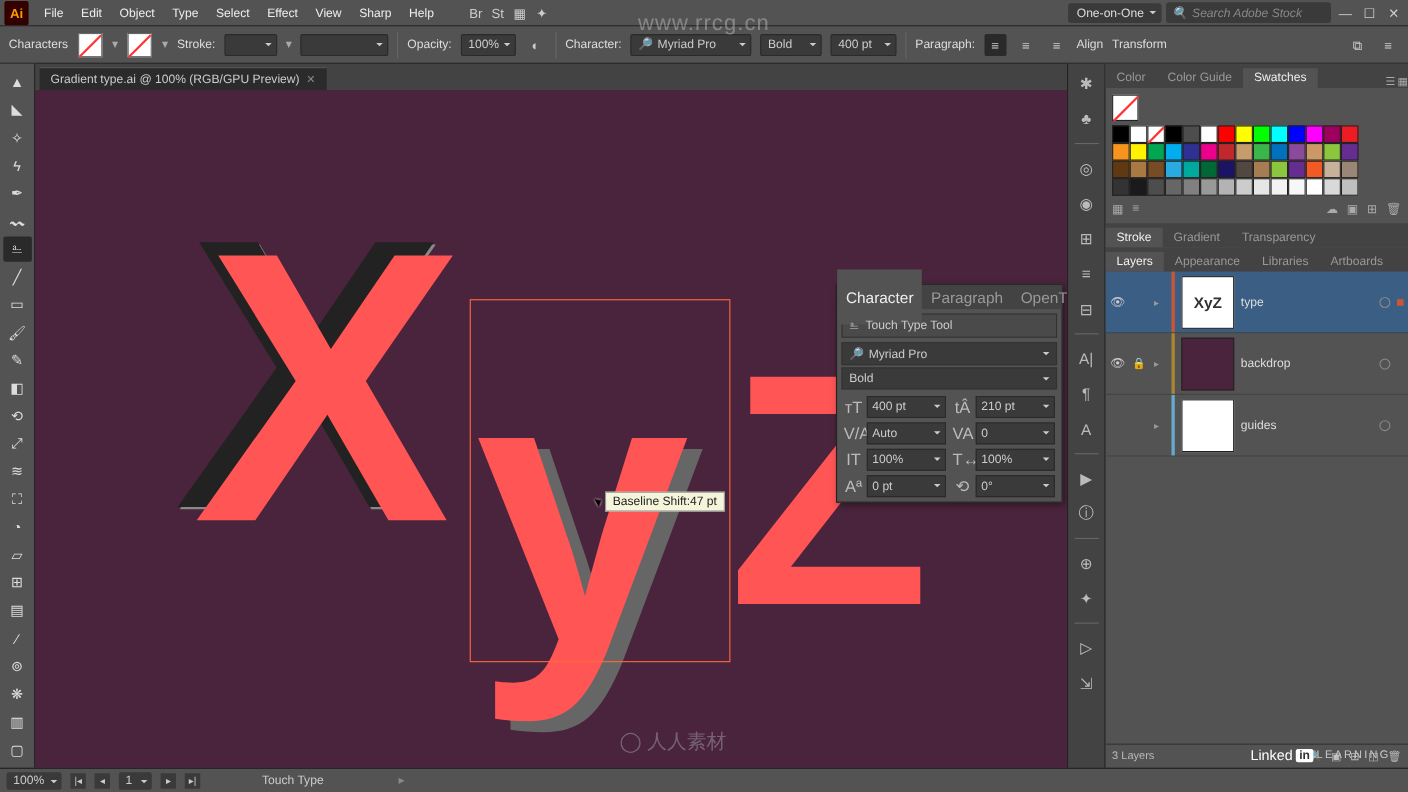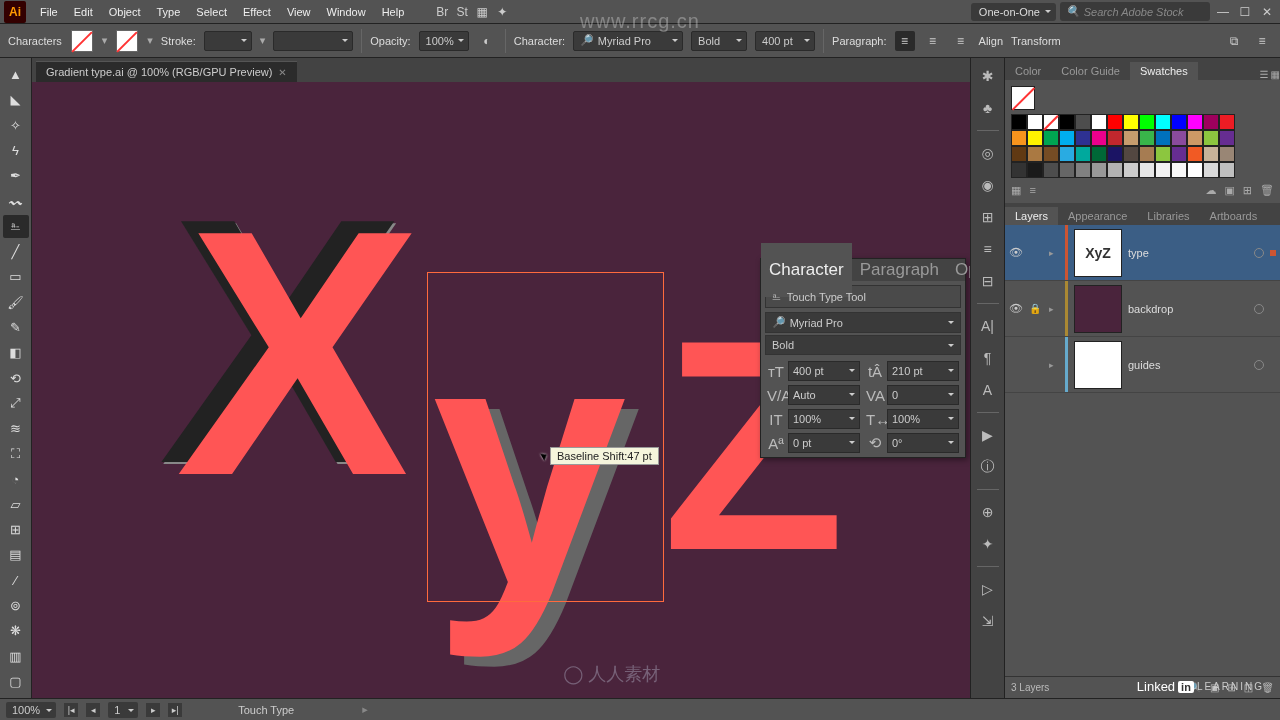--- a/index.html
+++ b/index.html
@@ -81,21 +81,21 @@
 .layer-name { flex: 1; color: #ddd; }
 .layer-target { width: 10px; height: 10px; border: 1px solid #888; border-radius: 50%; }
 .layer-sel { width: 6px; height: 6px; background: #cc5533; }
 .layer-row.selected { background: #3b5e85; }
 .layer-footer { height: 22px; border-top: 1px solid #333; display: flex; align-items: center; padding: 0 6px; color: #bbb; font-size: 10px; gap: 8px; }
 .layer-footer .sp { flex: 1; }
 
 
 .char-panel { position: absolute; left: 760px; top: 258px; width: 206px; background: #535353; border: 1px solid #222; box-shadow: 2px 2px 6px rgba(0,0,0,.4); }
 .char-tabs { display: flex; height: 22px; background: #434343; align-items: center; }
-.ctab { padding: 17px 8px; color: #999; font-size: 17px; }
+.ctab { padding: 17px 8px; color: #999; font-size: 14px; }
 .ctab.active { background: #535353; color: #eee; }
 .char-tabs .collapse { margin-left: auto; padding: 0 6px; color: #aaa; }
 .touch-row { margin: 4px; border: 1px solid #333; padding: 4px 6px; display: flex; align-items: center; gap: 6px; background: #4a4a4a; }
 .font-row { margin: 2px 4px; border: 1px solid #333; padding: 3px 6px; display: flex; align-items: center; gap: 4px; background: #3a3a3a; position: relative; }
 .font-row .ddarr { position: absolute; right: 6px; top: 8px; border: 3px solid transparent; border-top-color: #ccc; }
 .char-grid { display: grid; grid-template-columns: 1fr 1fr; gap: 4px 6px; padding: 4px 6px; }
 .char-field { display: flex; align-items: center; gap: 3px; }
 .char-field .ic { width: 18px; text-align: center; color: #bbb; font-size: 15px; }
 .char-input { flex: 1; background: #3a3a3a; border: 1px solid #2a2a2a; height: 20px; padding: 0 14px 0 4px; position: relative; display: flex; align-items: center; font-size: 11px; }
 .char-input:after { content: ""; position: absolute; right: 4px; top: 7px; border: 3px solid transparent; border-top-color: #ccc; }
@@ -119,21 +119,21 @@
 
 <div class="menubar">
   <div class="app-icon">Ai</div>
   <div class="menu-item">File</div>
   <div class="menu-item">Edit</div>
   <div class="menu-item">Object</div>
   <div class="menu-item">Type</div>
   <div class="menu-item">Select</div>
   <div class="menu-item">Effect</div>
   <div class="menu-item">View</div>
-  <div class="menu-item">Window</div>
+  <div class="menu-item">Sharp</div>
   <div class="menu-item">Help</div>
   <div style="width:20px"></div>
   <div class="icon-sq">Br</div>
   <div class="icon-sq">St</div>
   <div class="icon-sq">▦</div>
   <div class="icon-sq">✦</div>
   <div class="menubar-right">
     <div class="workspace-dd">One-on-One</div>
     <div class="search-stock">
       <span>🔍</span>
@@ -413,20 +413,25 @@
         <span style="flex:1"></span>
         <span>☁</span>
         <span>▣</span>
         <span>⊞</span>
         <span>🗑</span>
       </div>
     </div>
   </div>
 
   <div>
+    <div class="panel-tabs">
+      <div class="ptab active">Stroke</div>
+      <div class="ptab">Gradient</div>
+      <div class="ptab">Transparency</div>
+    </div>
   </div>
 
   <div style="flex:1;display:flex;flex-direction:column">
     <div class="panel-tabs">
       <div class="ptab active">Layers</div>
       <div class="ptab">Appearance</div>
       <div class="ptab">Libraries</div>
       <div class="ptab">Artboards</div>
     </div>
     <div class="layers-list" id="layers-list">

